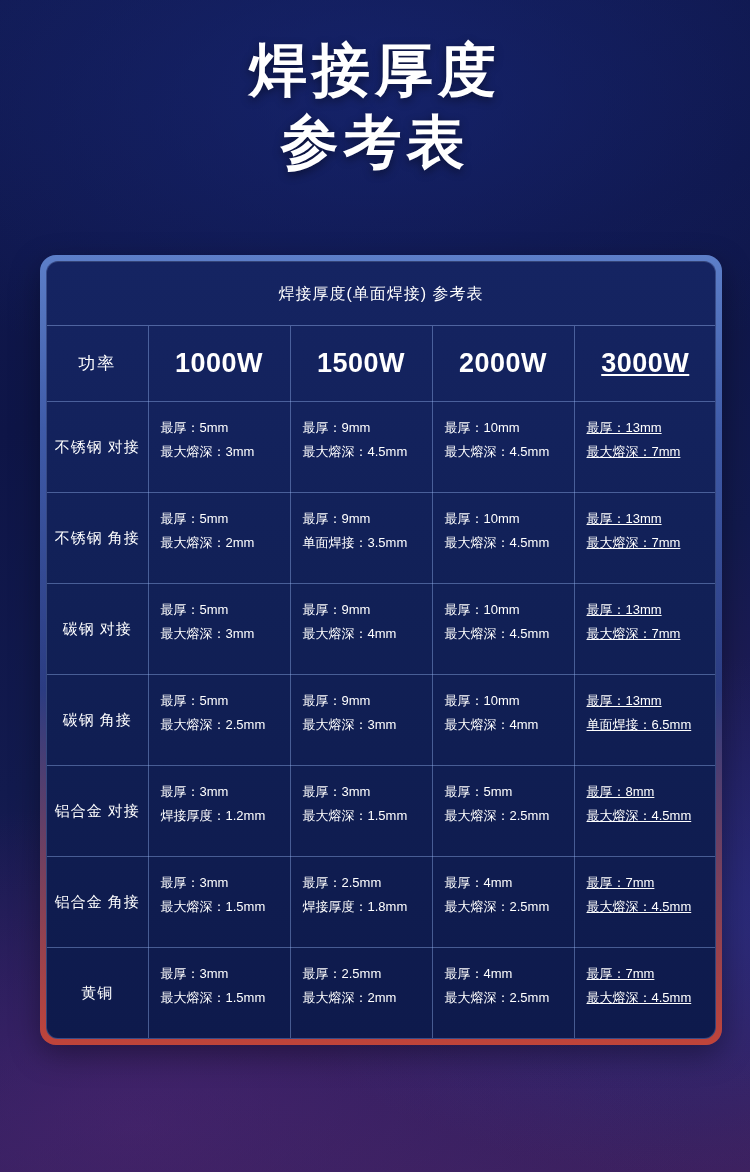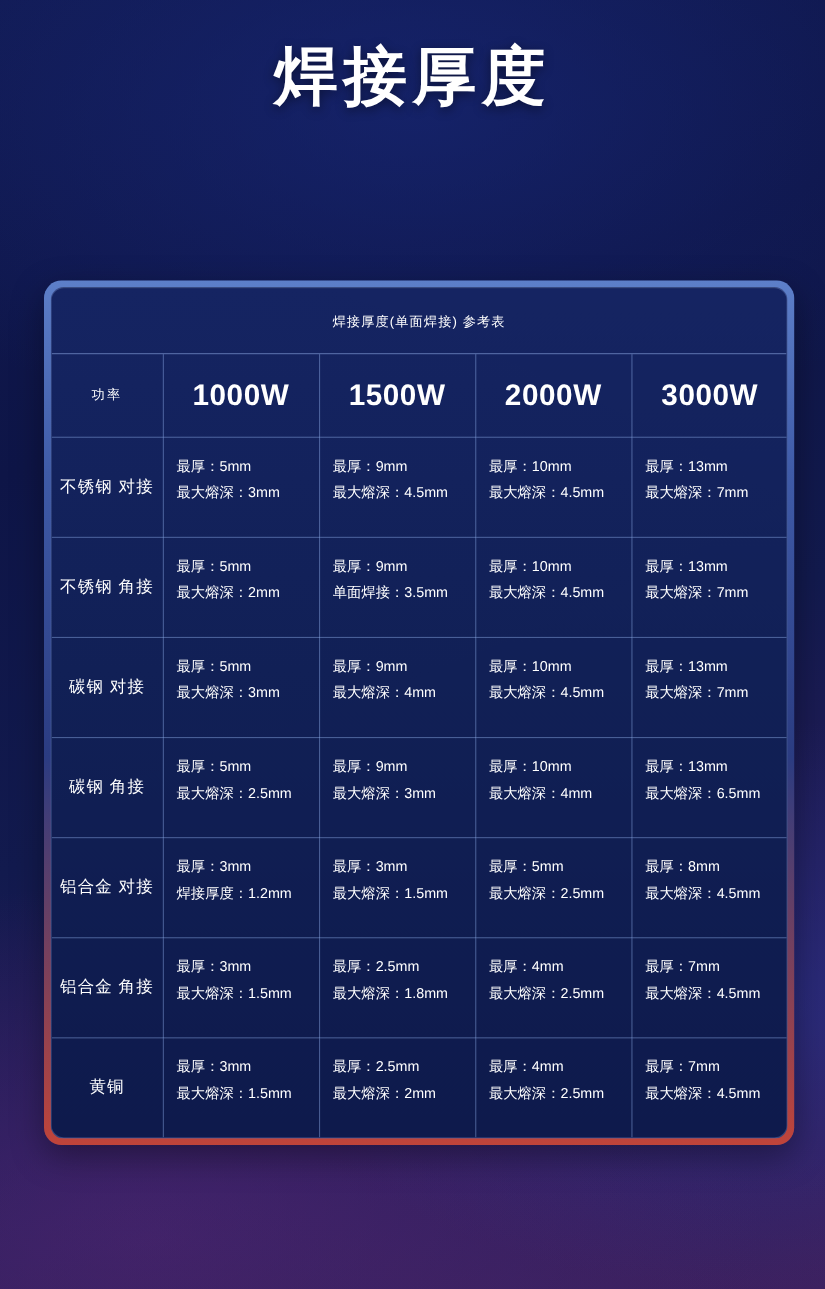--- a/index.html
+++ b/index.html
@@ -55,52 +55,52 @@
   .card-inner {
     border-radius: 12px;
     background: linear-gradient(180deg, #152462 0%, #112056 45%, #0e1a4c 100%);
     overflow: hidden;
     border: 1px solid rgba(150,180,240,0.28);
   }
 
   .card-title {
     text-align: center;
     color: #ffffff;
-    font-size: 12px;
+    font-size: 16px;
     letter-spacing: 1px;
     padding: 22px 10px 20px;
     border-bottom: 1px solid rgba(150,180,240,0.45);
   }
 
   table.spec {
     width: 100%;
     border-collapse: collapse;
     table-layout: fixed;
   }
   table.spec td, table.spec th {
     border-right: 1px solid rgba(150,180,240,0.42);
     border-bottom: 1px solid rgba(150,180,240,0.42);
     color: #ffffff;
     vertical-align: middle;
   }
-  table.spec td:last-child, table.spec th:last-child { border-right: none; }
+  table.spec td:last-child, table.spec th:last-child { border-right: none; text-decoration: underline; }
   table.spec tr:last-child td { border-bottom: none; }
 
   col.c-label { width: 101px; }
   col.c-data  { width: 142px; }
 
   .head-cell {
     text-align: center;
     font-size: 27px;
     font-weight: bold;
     padding: 22px 4px;
     letter-spacing: 0.5px;
   }
   .head-cell.label {
-    font-size: 12px;
+    font-size: 17px;
     font-weight: normal;
     letter-spacing: 2px;
   }
 
   .row-label {
     text-align: center;
     font-size: 15px;
     line-height: 22px;
     letter-spacing: 1px;
     padding: 2px 2px;
@@ -122,20 +122,21 @@
     pointer-events: none;
   }
 </style>
 </head>
 <body>
 
 <div class="page">
 
   <div class="title-block">
     <div class="title-line">焊接厚度</div>
+    <div class="title-line">参考表</div>
   </div>
 
   <div class="card">
     <div class="card-inner">
 
       <div class="card-title">焊接厚度(单面焊接) 参考表</div>
 
       <table class="spec">
         <colgroup>
           <col class="c-label">
@@ -236,21 +237,21 @@
             <td class="data-cell">
               <span class="ln">最厚：9mm</span>
               <span class="ln">最大熔深：3mm</span>
             </td>
             <td class="data-cell">
               <span class="ln">最厚：10mm</span>
               <span class="ln">最大熔深：4mm</span>
             </td>
             <td class="data-cell">
               <span class="ln">最厚：13mm</span>
-              <span class="ln">最大熔深：6.5mm</span>
+              <span class="ln">单面焊接：6.5mm</span>
             </td>
           </tr>
 
           <tr>
             <td class="row-label">
               <span class="ln">铝合金</span>
               <span class="ln">对接</span>
             </td>
             <td class="data-cell">
               <span class="ln">最厚：3mm</span>
@@ -274,21 +275,21 @@
             <td class="row-label">
               <span class="ln">铝合金</span>
               <span class="ln">角接</span>
             </td>
             <td class="data-cell">
               <span class="ln">最厚：3mm</span>
               <span class="ln">最大熔深：1.5mm</span>
             </td>
             <td class="data-cell">
               <span class="ln">最厚：2.5mm</span>
-              <span class="ln">最大熔深：1.8mm</span>
+              <span class="ln">焊接厚度：1.8mm</span>
             </td>
             <td class="data-cell">
               <span class="ln">最厚：4mm</span>
               <span class="ln">最大熔深：2.5mm</span>
             </td>
             <td class="data-cell">
               <span class="ln">最厚：7mm</span>
               <span class="ln">最大熔深：4.5mm</span>
             </td>
           </tr>

